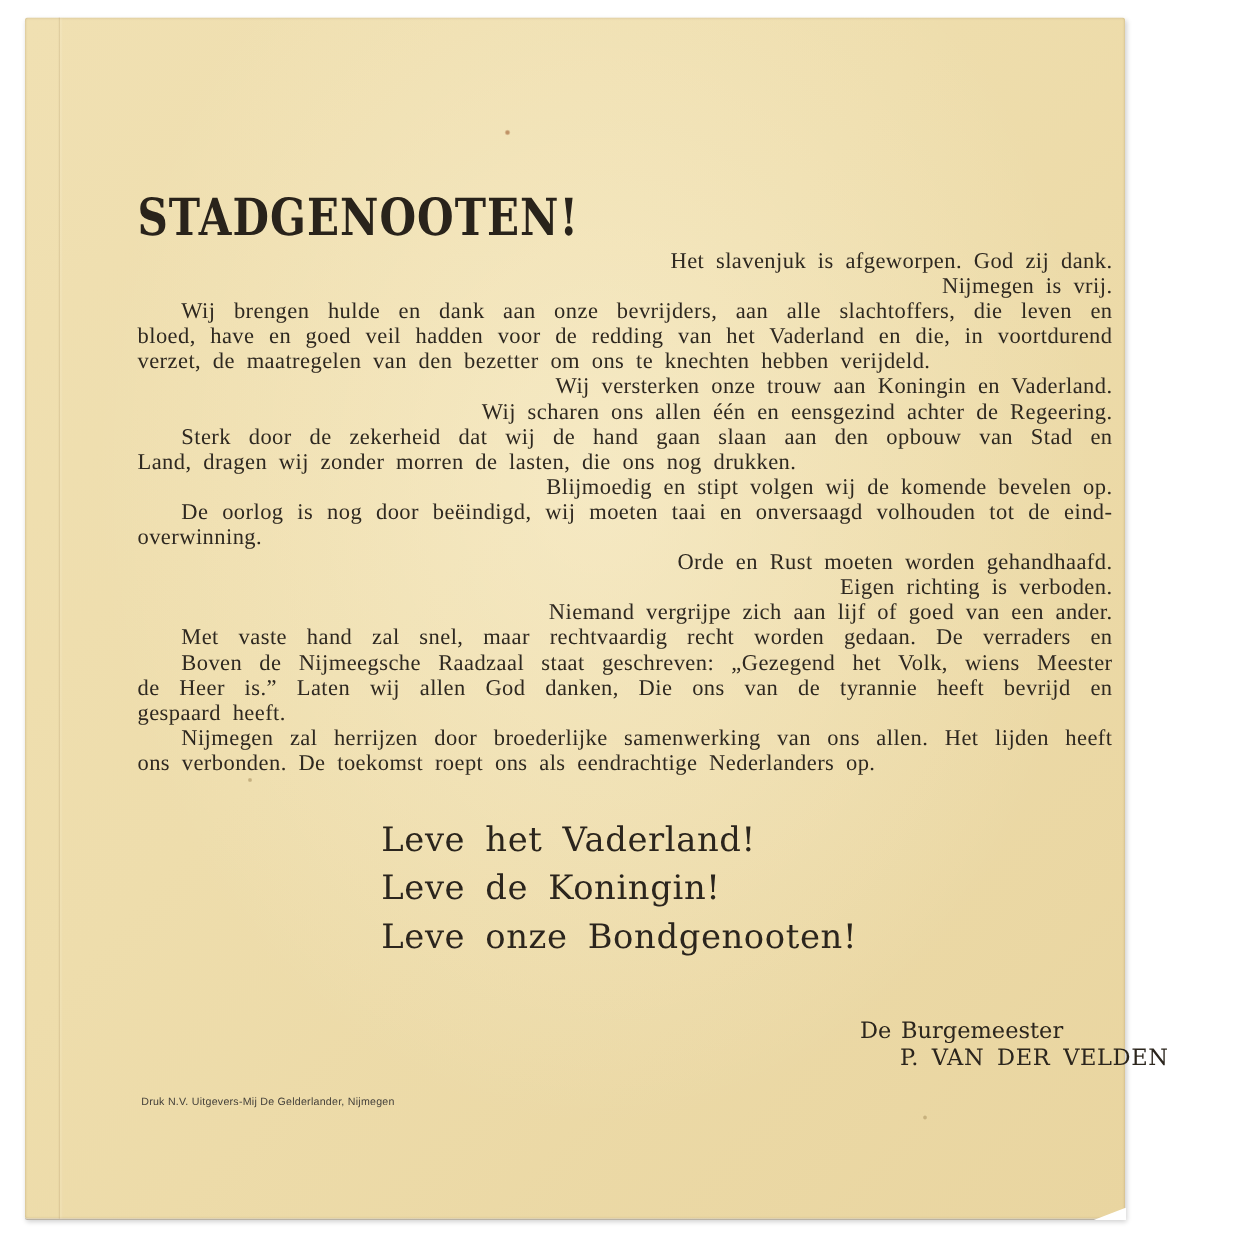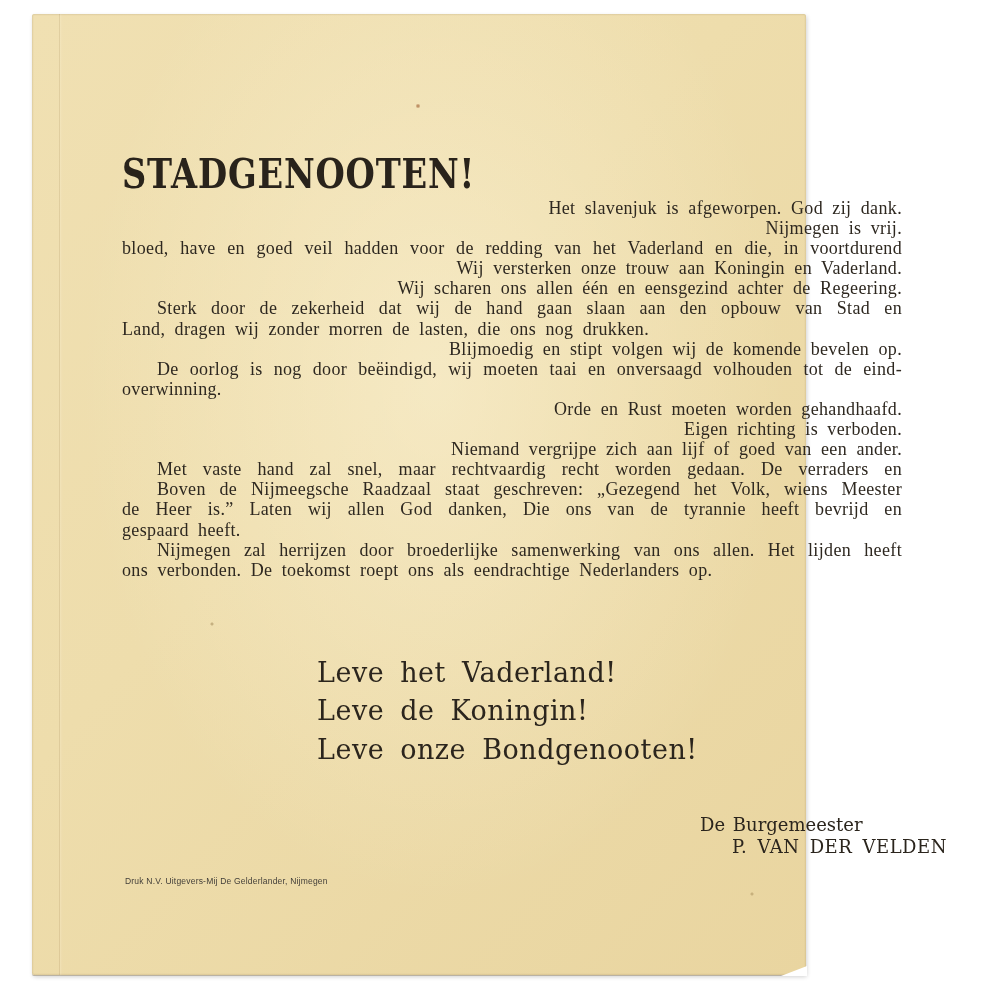--- a/index.html
+++ b/index.html
@@ -14,35 +14,34 @@
   .scan-frame {
     position: relative;
     width: 1000px;
     height: 996px;
     background: #ffffff;
   }
   .paper {
     position: absolute;
     left: 20px;
     top: 14px;
-    width: 774px;
+    width: 880px;
     height: 961px;
     background:
       radial-gradient(circle at 386px 92px, rgba(150,80,35,0.55) 0 1px, rgba(0,0,0,0) 2.5px),
       radial-gradient(circle at 180px 610px, rgba(120,90,40,0.35) 0 1px, rgba(0,0,0,0) 2px),
       radial-gradient(circle at 720px 880px, rgba(120,90,40,0.3) 0 1px, rgba(0,0,0,0) 2px),
       radial-gradient(ellipse at 52% 38%, rgba(255,248,224,0.45), rgba(255,248,224,0) 62%),
       linear-gradient(133deg, #f0e0b2 0%, #eeddac 42%, #e9d5a0 100%);
     box-shadow:
       0 1px 0 #b9b2a4,
       1px 2px 4px rgba(0,0,0,0.18),
       inset 0 0 2px rgba(130,105,60,0.45);
     border-radius: 2px;
     color: #2e2820;
-    margin-left: 12px;
   }
   .crease-v {
     position: absolute;
     left: 27px;
     top: 0;
     width: 1px;
     height: 100%;
     background: rgba(140,115,70,0.16);
     box-shadow: 1px 0 2px rgba(255,250,230,0.35);
   }
@@ -139,21 +138,23 @@
 
 <div class="scan-frame">
   <div class="paper">
     <div class="crease-v"></div>
 
     <div class="poster-title">STADGENOOTEN!</div>
 
     <div class="body-text">
       <div class="bl ind">Het slavenjuk is afgeworpen. God zij dank.</div>
       <div class="bl ind">Nijmegen is vrij.</div>
+      <div class="bl ind jl">Wij brengen hulde en dank aan onze bevrijders, aan alle slachtoffers, die leven en</div>
       <div class="bl jl">bloed, have en goed veil hadden voor de redding van het Vaderland en die, in voortdurend</div>
+      <div class="bl">verzet, de maatregelen van den bezetter om ons te knechten hebben verijdeld.</div>
       <div class="bl ind">Wij versterken onze trouw aan Koningin en Vaderland.</div>
       <div class="bl ind">Wij scharen ons allen één en eensgezind achter de Regeering.</div>
       <div class="bl ind jl">Sterk door de zekerheid dat wij de hand gaan slaan aan den opbouw van Stad en</div>
       <div class="bl">Land, dragen wij zonder morren de lasten, die ons nog drukken.</div>
       <div class="bl ind">Blijmoedig en stipt volgen wij de komende bevelen op.</div>
       <div class="bl ind jl">De oorlog is nog door beëindigd, wij moeten taai en onversaagd volhouden tot de eind-</div>
       <div class="bl">overwinning.</div>
       <div class="bl ind">Orde en Rust moeten worden gehandhaafd.</div>
       <div class="bl ind">Eigen richting is verboden.</div>
       <div class="bl ind">Niemand vergrijpe zich aan lijf of goed van een ander.</div>

